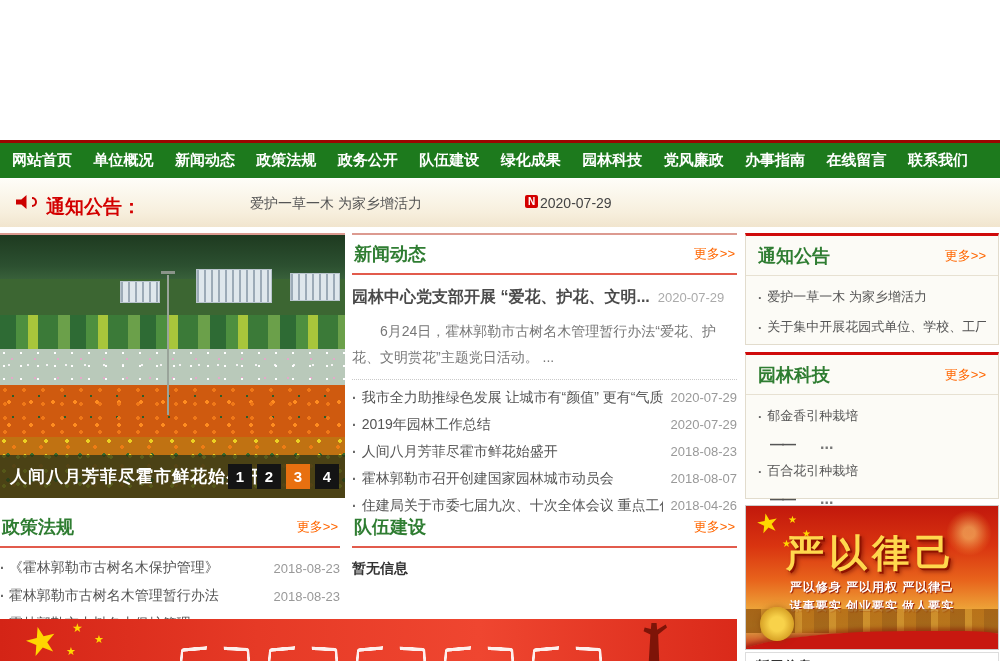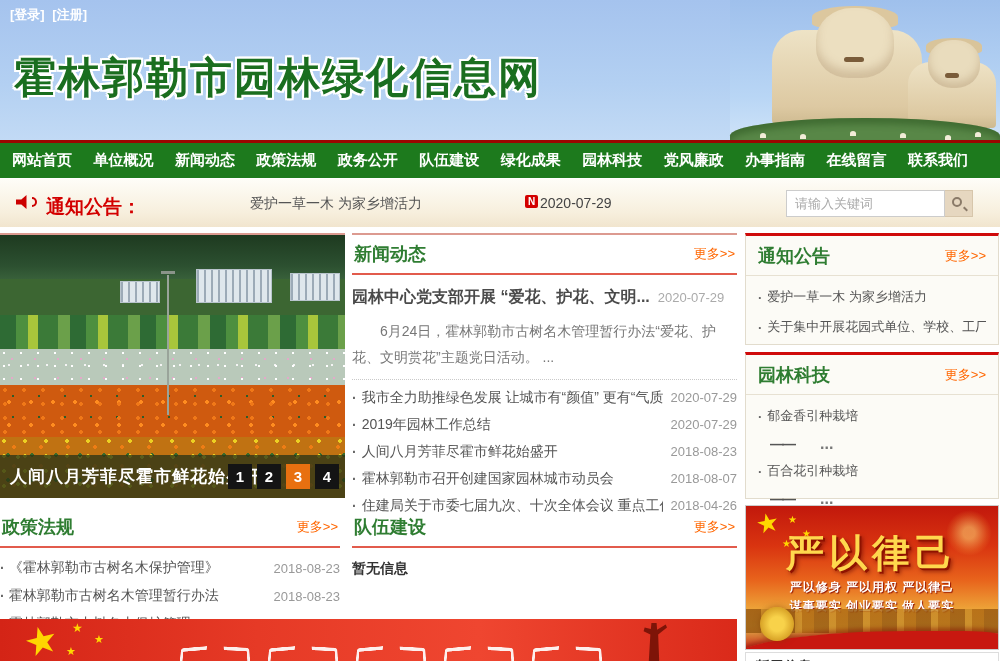--- a/index.html
+++ b/index.html
@@ -170,39 +170,20 @@
     transform:skewX(-10deg) rotate(-5deg); border-radius:4px 0 0 0; opacity:.92; }
   .stroke:nth-child(2n){ transform:skewX(6deg) rotate(3deg); border-left:none; border-right:3px solid #fff; border-radius:0 4px 0 0; }
   .soldier { position:absolute; right:70px; top:4px; width:26px; height:38px; background:#7e1408;
     clip-path:polygon(40% 0,60% 0,62% 18%,95% 4%,100% 12%,66% 30%,70% 100%,30% 100%,36% 30%,10% 22%,14% 12%,38% 16%); }
 </style>
 </head>
 <body>
 
 <div class="page">
 
-  <div class="header">
-    <div class="auth-links">
-      <span>[登录]</span>
-      <span>[注册]</span>
-    </div>
-    <div class="site-title">霍林郭勒市园林绿化信息网</div>
-    <div class="statue-area">
-      <div class="bust bust-big"></div>
-      <div class="hat-big"></div>
-      <div class="head-big"></div>
-      <div class="mustache m1"></div>
-      <div class="bust bust-small"></div>
-      <div class="hat-small"></div>
-      <div class="head-small"></div>
-      <div class="mustache m2"></div>
-      <div class="green-mound"></div>
-      <div class="yurts"></div>
-    </div>
-  </div>
 
   <div class="nav">
     <a>网站首页</a>
     <a>单位概况</a>
     <a>新闻动态</a>
     <a>政策法规</a>
     <a>政务公开</a>
     <a>队伍建设</a>
     <a>绿化成果</a>
     <a>园林科技</a>
@@ -214,26 +195,20 @@
 
   <div class="noticebar">
     <div class="speaker-wrap">
       <div class="speaker"></div>
         <div class="speaker-wave"></div>
     </div>
     <span class="notice-label">通知公告：</span>
     <span class="notice-text">爱护一草一木 为家乡增活力</span>
     <span class="n-badge">N</span>
     <span class="notice-date">2020-07-29</span>
-    <div class="search-box">
-      <input class="search-input" type="text" placeholder="请输入关键词" style="">
-      <button class="search-btn">
-        <span class="mag"></span>
-      </button>
-    </div>
   </div>
 
   <div class="slider">
     <div class="band band-hill"></div>
     <div class="band band-bldg">
       <div class="bldg bldg1"></div>
         <div class="bldg bldg2"></div>
         <div class="bldg bldg3"></div>
     </div>
     <div class="band band-trees"></div>

